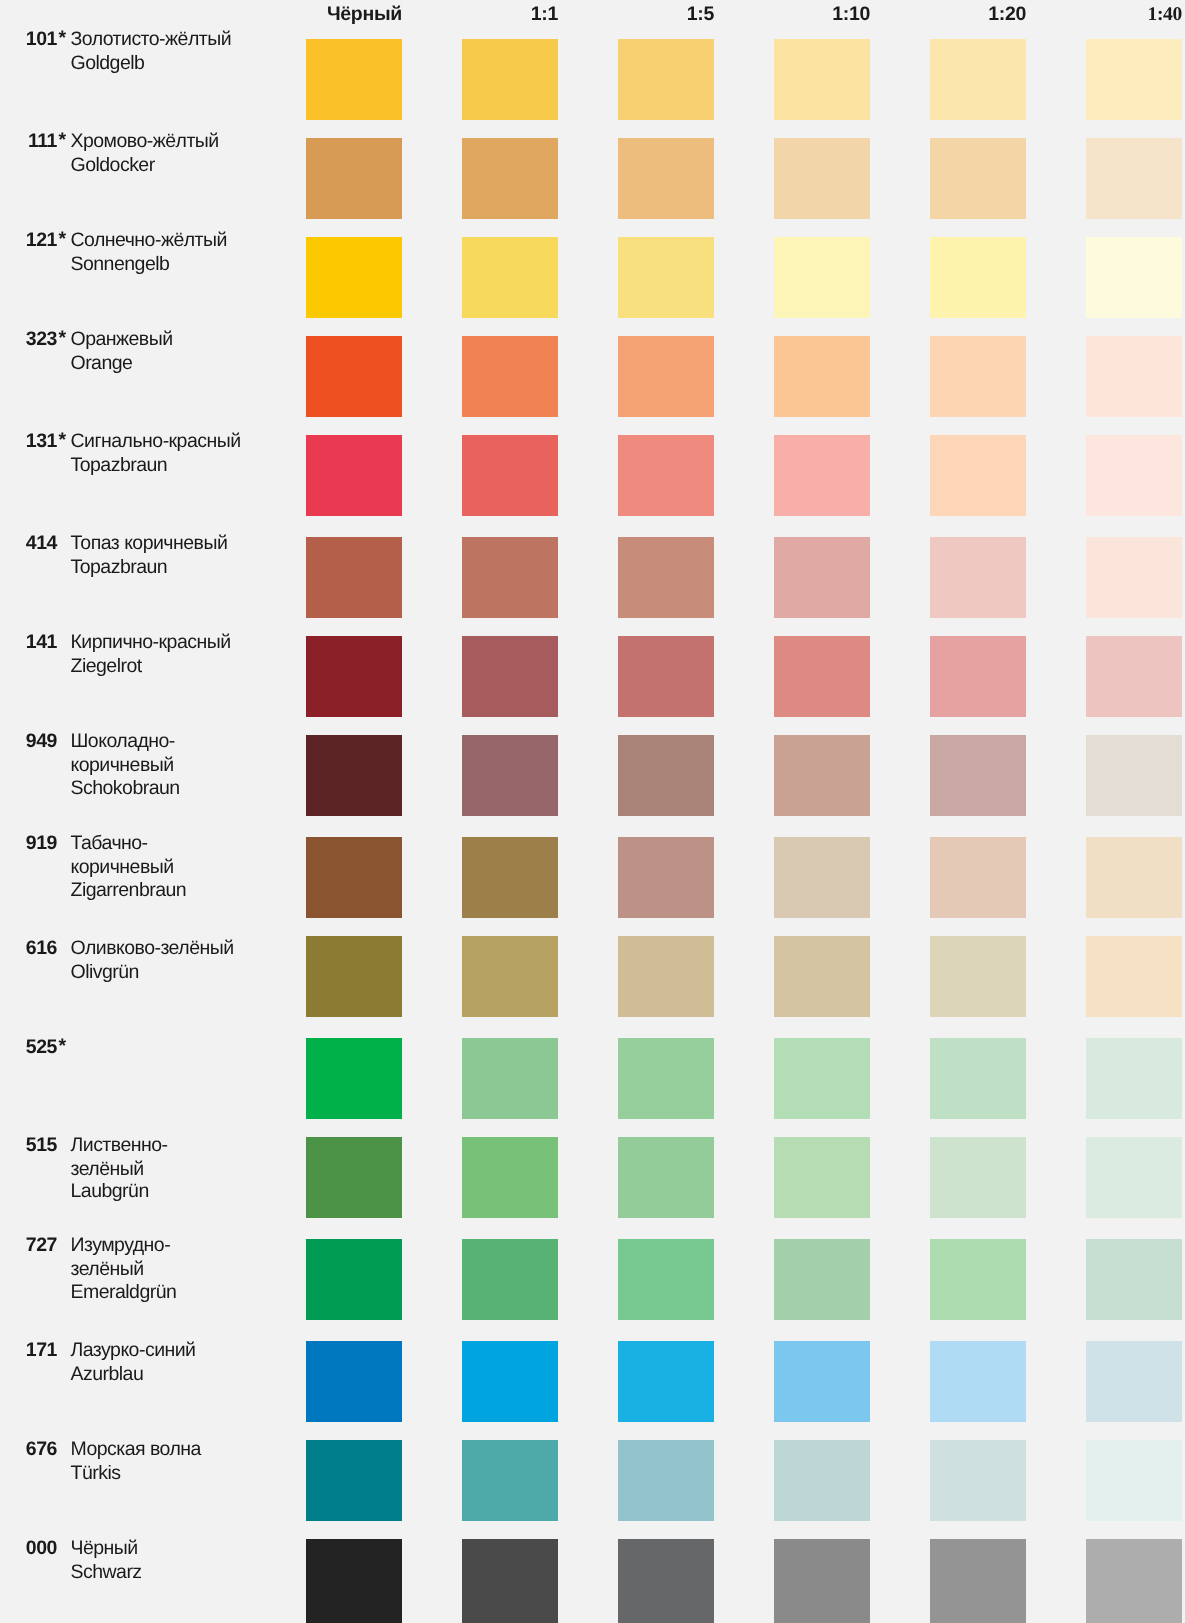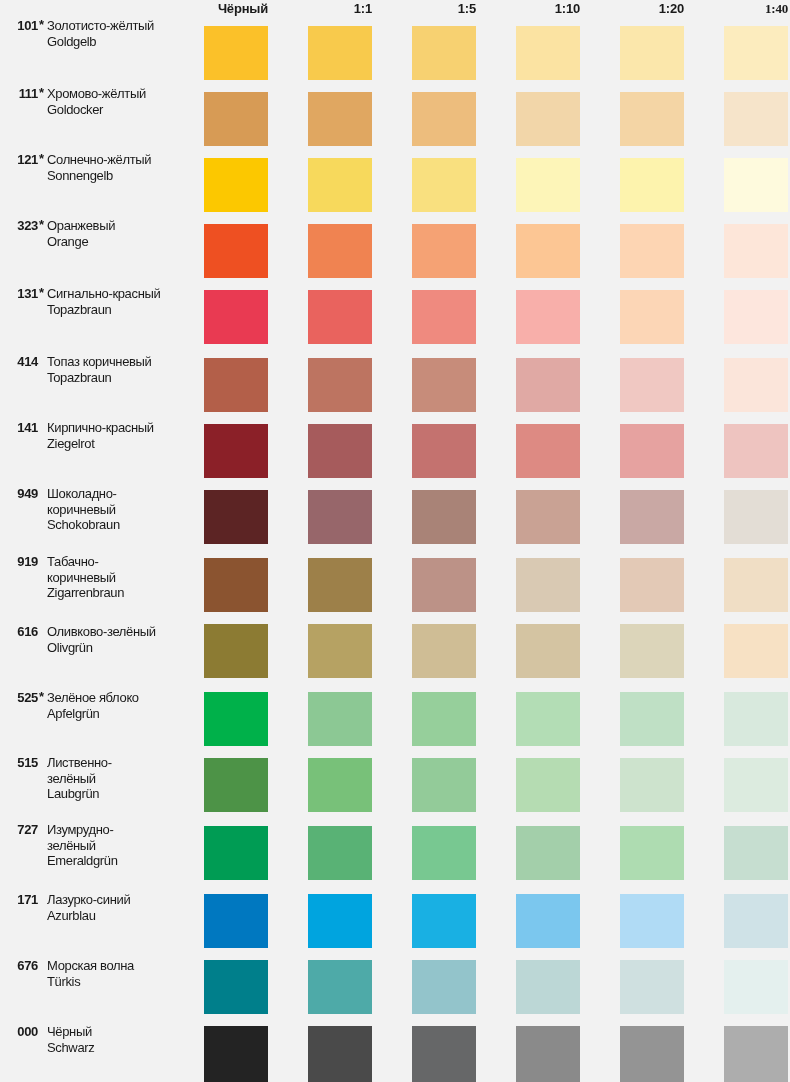--- a/index.html
+++ b/index.html
@@ -265,24 +265,20 @@
         <div class="swatch" style="position: absolute; left: 308px; top: 624px; height: 54px; background: rgb(182, 162, 99);"></div>
         <div class="swatch" style="position: absolute; left: 412px; top: 624px; height: 54px; background: rgb(207, 189, 149);"></div>
         <div class="swatch" style="position: absolute; left: 516px; top: 624px; height: 54px; background: rgb(212, 196, 162);"></div>
         <div class="swatch" style="position: absolute; left: 620px; top: 624px; height: 54px; background: rgb(220, 213, 186);"></div>
         <div class="swatch" style="position: absolute; left: 724px; top: 624px; height: 54px; background: rgb(247, 225, 196);"></div>
       </div>
       <div class="row" style="top: 0px; height: 0px;">
         <div class="label-cell" style="position: absolute; top: 690px; height: 54px;">
           <div class="code">525</div>
           <div class="star">*</div>
-          <div class="names">
-            <div class="name-ru">Зелёное яблоко</div>
-            <div class="name-de">Apfelgrün</div>
-          </div>
         </div>
         <div class="swatch" style="position: absolute; left: 204px; top: 692px; height: 54px; background: rgb(0, 177, 74);"></div>
         <div class="swatch" style="position: absolute; left: 308px; top: 692px; height: 54px; background: rgb(140, 200, 148);"></div>
         <div class="swatch" style="position: absolute; left: 412px; top: 692px; height: 54px; background: rgb(150, 207, 155);"></div>
         <div class="swatch" style="position: absolute; left: 516px; top: 692px; height: 54px; background: rgb(179, 221, 181);"></div>
         <div class="swatch" style="position: absolute; left: 620px; top: 692px; height: 54px; background: rgb(191, 224, 197);"></div>
         <div class="swatch" style="position: absolute; left: 724px; top: 692px; height: 54px; background: rgb(216, 233, 221);"></div>
       </div>
       <div class="row" style="top: 0px; height: 0px;">
         <div class="label-cell" style="position: absolute; top: 755px; height: 54px;">

